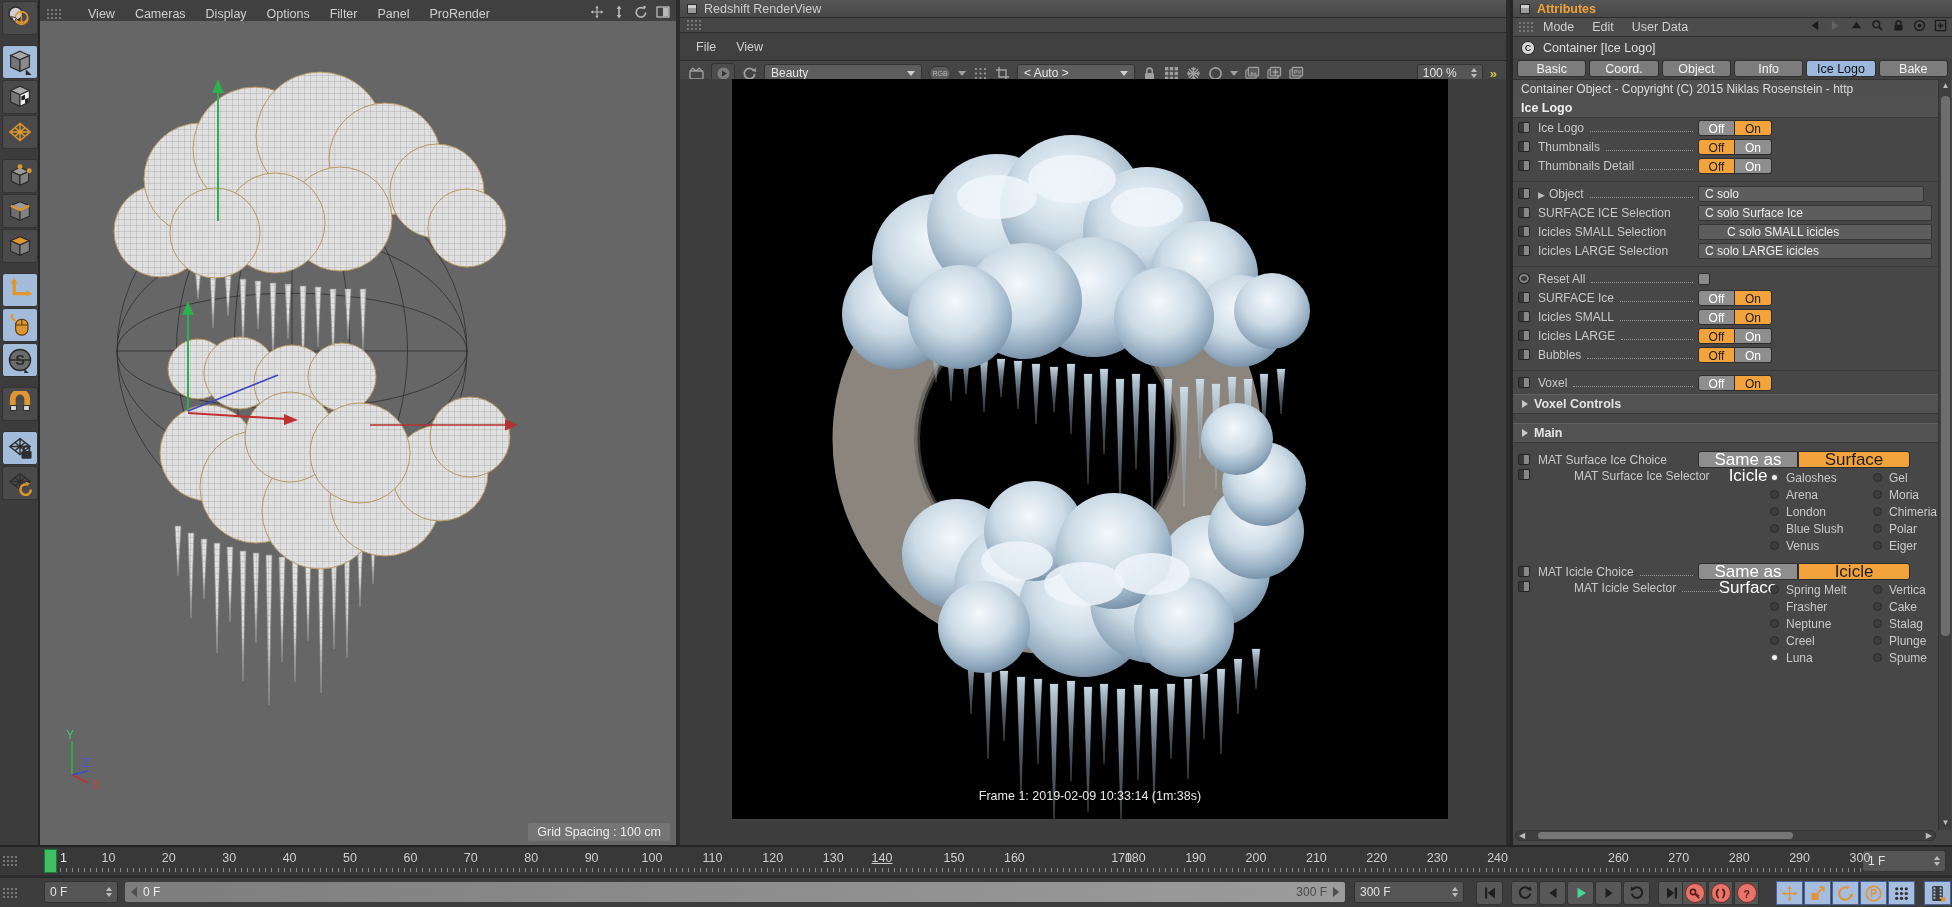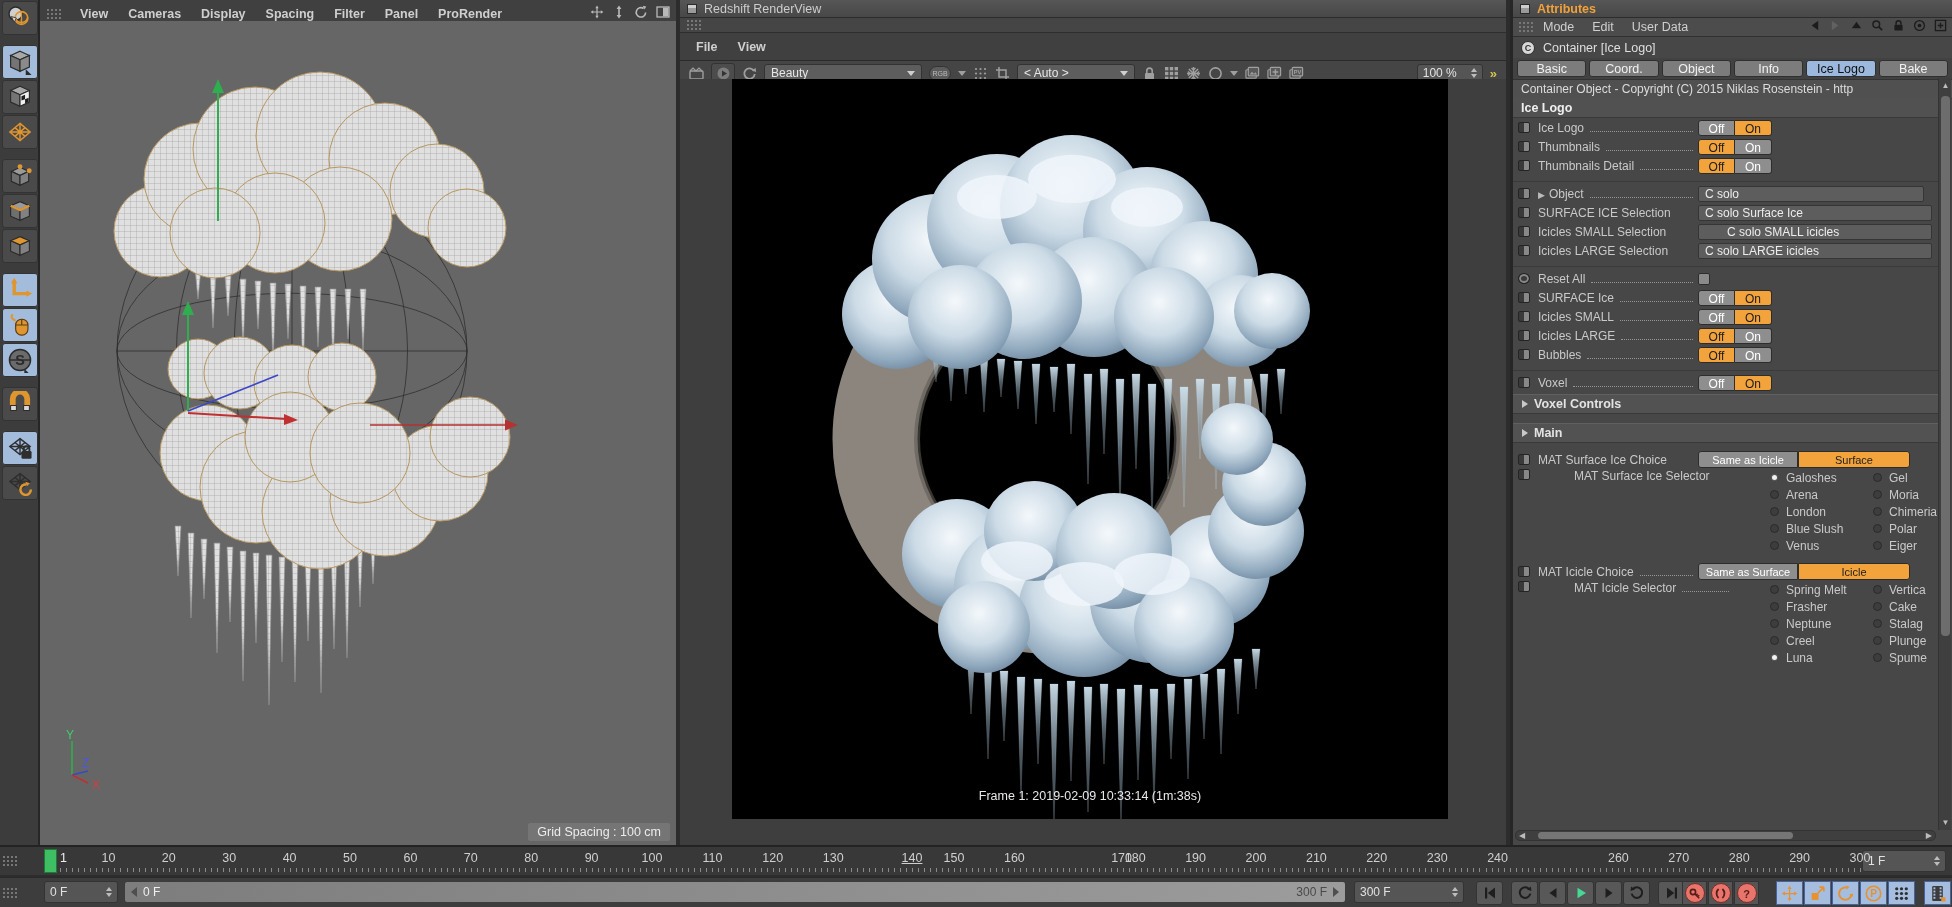--- a/index.html
+++ b/index.html
@@ -12,21 +12,21 @@
   
   .left-toolbar{position:absolute;left:0;top:0;width:40px;height:845px;background:#3c3c3c;
                 border-right:2px solid #262626;}
   .ltb-btn{width:36px;height:34px;margin:1px 2px;border-radius:3px;display:flex;
            align-items:center;justify-content:center;background:#4a4a4a;border:1px solid #333;}
   .ltb-btn.active{background:#a3bcdc;}
   .ltb-gap{height:8px;}
   
   .viewport{position:absolute;left:40px;top:0;width:636px;height:845px;background:#666;}
   .menubar{height:28px;background:#404040;border-bottom:1px solid #2b2b2b;display:flex;
-           align-items:center;gap:8px;padding:0 6px;font-weight:bold;}
+           align-items:center;gap:16px;padding:0 6px;}
   .menu-item{padding:0 10px;color:#cfcfcf;font-size:12.5px;}
   .nav-icons{margin-left:auto;display:flex;gap:8px;color:#b9b9b9;align-items:center;}
   .nav-icons svg{width:14px;height:14px;}
   .persp-label{position:absolute;left:2px;top:23px;background:#585858;border:1px solid #4a4a4a;
                color:#e0e0e0;padding:2px 8px;font-size:12.5px;}
   .grid-label{position:absolute;right:6px;bottom:4px;background:#757575;color:#ececec;
               padding:2px 9px;font-size:12.5px;border-radius:2px;}
   .vp-scene{position:absolute;left:0;top:21px;width:636px;height:824px;}
   .gizmo{position:absolute;left:14px;bottom:48px;width:70px;height:70px;}
   
@@ -99,21 +99,21 @@
        color:#ececec;padding:0 6px;line-height:15px;white-space:nowrap;overflow:hidden;}
   .chk{width:12px;height:12px;background:#8a8a8a;border:1px solid #2d2d2d;border-radius:2px;}
   .agroup{height:20px;margin:2px 0;background:#525252;border-top:1px solid #606060;
           border-bottom:1px solid #393939;display:flex;align-items:center;gap:6px;
           padding-left:9px;font-weight:bold;color:#e3e3e3;font-size:12.5px;}
   .tri{width:0;height:0;}
   .tri.right{border-top:4px solid transparent;border-bottom:4px solid transparent;border-left:6px solid #c9c9c9;}
   .tri.down{border-left:4px solid transparent;border-right:4px solid transparent;border-top:6px solid #c9c9c9;}
   .divider{height:7px;border-bottom:1px solid #3a3a3a;margin-bottom:2px;}
   .gaprow{height:5px;}
-  .chbtn{height:17px;line-height:16px;text-align:center;border:1px solid #2d2d2d;font-size:11px;}
+  .chbtn{height:17px;line-height:16px;text-align:center;border:1px solid #2d2d2d;font-size:17px;}
   .radio-col{display:flex;flex-direction:column;}
   .rline{display:flex;height:17px;align-items:center;text-align:right;}
   .rcell{display:flex;align-items:center;gap:7px;}
   .rcell.c1{width:103px;}
   .rdot{width:9px;height:9px;border-radius:50%;background:#3d3d3d;border:1px solid #2a2a2a;flex:0 0 auto;}
   .rdot.sel{background:#f2f2f2;box-shadow:inset 0 0 0 1px #555;}
   .vscroll{position:absolute;right:1px;top:78px;width:13px;height:752px;background:#3f3f3f;
            border-left:1px solid #333;}
   .vscroll .thumb{position:absolute;left:2px;top:18px;width:9px;height:540px;background:#6d6d6d;border-radius:4px;}
   .sarrow{position:absolute;left:0;width:13px;height:13px;display:flex;align-items:center;
@@ -279,21 +279,21 @@
       </div>
     </div>
 
   <div class="viewport">
     <div class="menubar">
       <div class="grip"></div>
       <span id="vpMenu" style="display:flex">
           <span class="menu-item">View</span>
           <span class="menu-item">Cameras</span>
           <span class="menu-item">Display</span>
-          <span class="menu-item">Spacing</span>
+          <span class="menu-item">Options</span>
           <span class="menu-item">Filter</span>
           <span class="menu-item">Panel</span>
           <span class="menu-item">ProRender</span>
         </span>
       <span class="nav-icons" id="vpNavIcons">
           <span><svg viewBox="0 0 14 14">
               <path d="M6.4 6.4V3.2h-1.1L7 .6l1.7 2.6H7.6v3.2h3.2V5.3L13.4 7l-2.6 1.7V7.6H7.6v3.2h1.1L7 13.4 5.3 10.8h1.1V7.6H3.2v1.1L.6 7l2.6-1.7v1.1z" fill="currentColor"></path>
             </svg></span>
           <span><svg viewBox="0 0 14 14">
               <path d="M7 .6l2.4 3.4h-1.6v6h1.6L7 13.4 4.6 10h1.6V4H4.6z" fill="currentColor"></path>
@@ -999,21 +999,21 @@
       <div class="tl-label" style="left: 274.6px;">40</div>
       <div class="tl-label" style="left: 335px;">50</div>
       <div class="tl-label" style="left: 395.4px;">60</div>
       <div class="tl-label" style="left: 455.8px;">70</div>
       <div class="tl-label" style="left: 516.2px;">80</div>
       <div class="tl-label" style="left: 576.6px;">90</div>
       <div class="tl-label" style="left: 637px;">100</div>
       <div class="tl-label" style="left: 697.4px;">110</div>
       <div class="tl-label" style="left: 757.8px;">120</div>
       <div class="tl-label" style="left: 818.2px;">130</div>
-      <div class="tl-label" style="left: 897px; text-decoration: underline;">140</div>
+      <div class="tl-label" style="left: 867px; text-decoration: underline;">140</div>
       <div class="tl-label" style="left: 939px;">150</div>
       <div class="tl-label" style="left: 999.4px;">160</div>
       <div class="tl-label" style="left: 1102px; text-align: right;">170</div>
       <div class="tl-label" style="left: 1120.2px;">180</div>
       <div class="tl-label" style="left: 1180.6px;">190</div>
       <div class="tl-label" style="left: 1241px;">200</div>
       <div class="tl-label" style="left: 1301.4px;">210</div>
       <div class="tl-label" style="left: 1361.8px;">220</div>
       <div class="tl-label" style="left: 1422.2px;">230</div>
       <div class="tl-label" style="left: 1482.6px;">240</div>

